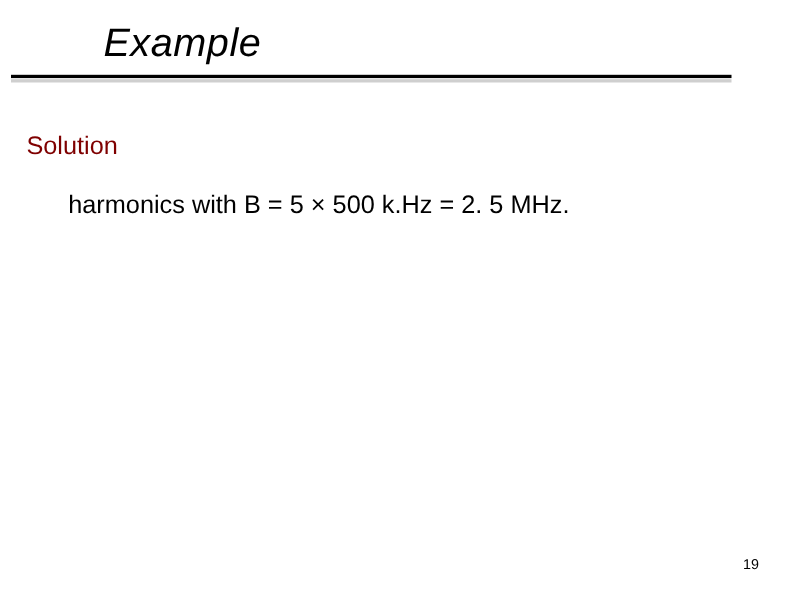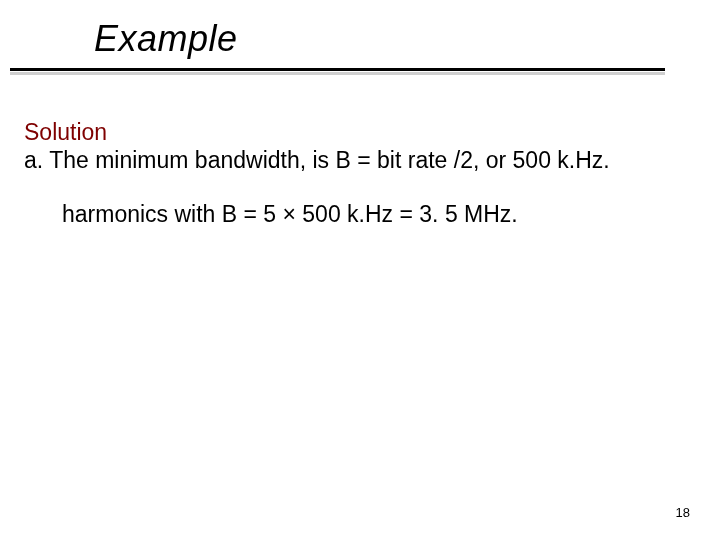--- a/index.html
+++ b/index.html
@@ -84,27 +84,26 @@
 
   <div class="title">Example</div>
   <div class="title-rule-dark"></div>
   <div class="title-rule-light"></div>
 
   <div class="body">
 
 
     <div class="block">
       <div class="tight"><span class="solution-header">Solution</span></div>
-      <div class="tight">a. The minimum bandwidth, is B = bit rate /2, or 500 k.Hz.</div>
     </div>
 
     <div class="block">
     </div>
 
     <div class="block">
-      <span class="indent tight">harmonics with B = 5 × 500 k.Hz = 3. 5 MHz.</span>
+      <span class="indent tight">harmonics with B = 5 × 500 k.Hz = 2. 5 MHz.</span>
     </div>
 
   </div>
 
-  <div class="page-number">18</div>
+  <div class="page-number">19</div>
 
 </div>
 
 </body></html>

